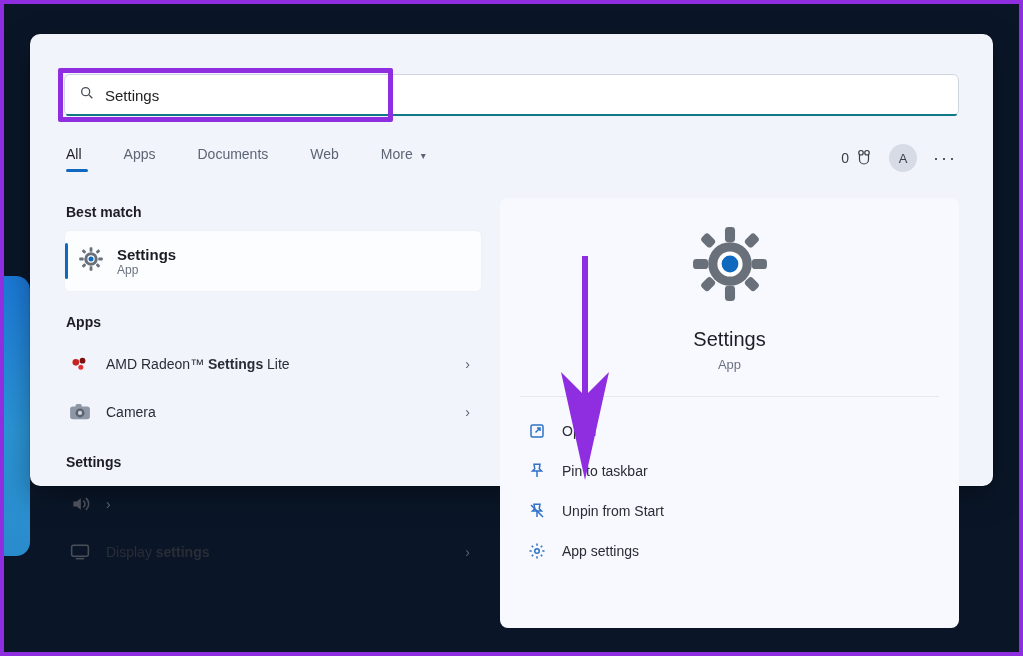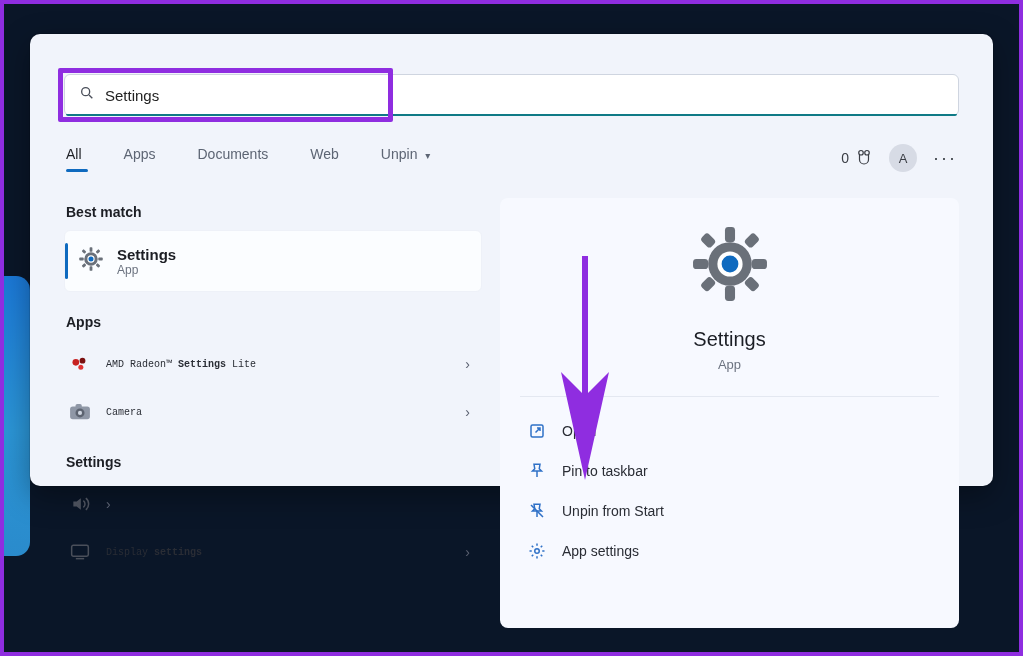--- a/index.html
+++ b/index.html
@@ -185,21 +185,21 @@
     .row {
       height: 48px;
       display: flex;
       align-items: center;
       gap: 14px;
       padding: 0 12px 0 4px;
       border-radius: 6px;
       cursor: pointer;
     }
     .row .icon { flex: 0 0 24px; display:flex; align-items:center; justify-content:center; }
-    .row .label { flex: 1; font-size: 10px; color: #2a2d35; font-family: Liberation Mono, monospace; }
+    .row .label { flex: 1; font-size: 14px; color: #2a2d35; }
     .row .chev { color:#5a6070; font-size: 14px; }
 
     
     .detail-head {
       display:flex; flex-direction:column; align-items:center;
       gap: 6px;
     }
     .gear-lg { margin-bottom: 12px; }
     .detail-title { font-size: 20px; color:#1b1e25; }
     .detail-sub { font-size: 13px; color:#6c7380; }
@@ -246,21 +246,21 @@
     </div>
   </div>
 
   <div class="filters">
     <div class="tabs">
       <div class="tab active">All</div>
       <div class="tab">Apps</div>
       <div class="tab">Documents</div>
       <div class="tab">Web</div>
       <div class="tab">
-        <span>Unpin</span>
+        <span>More</span>
         <span class="more-chev">▾</span>
       </div>
     </div>
     <div class="right-actions">
       <div class="rewards">
         <span>0</span>
         <svg width="18" height="18" viewBox="0 0 24 24">
           <circle cx="8" cy="5" r="3" fill="none" stroke="#3a3d44" stroke-width="1.6"></circle>
           <circle cx="16" cy="5" r="3" fill="none" stroke="#3a3d44" stroke-width="1.6"></circle>
           <path d="M6 8 v6 a6 6 0 0 0 12 0 v-6" fill="none" stroke="#3a3d44" stroke-width="1.6"></path>

